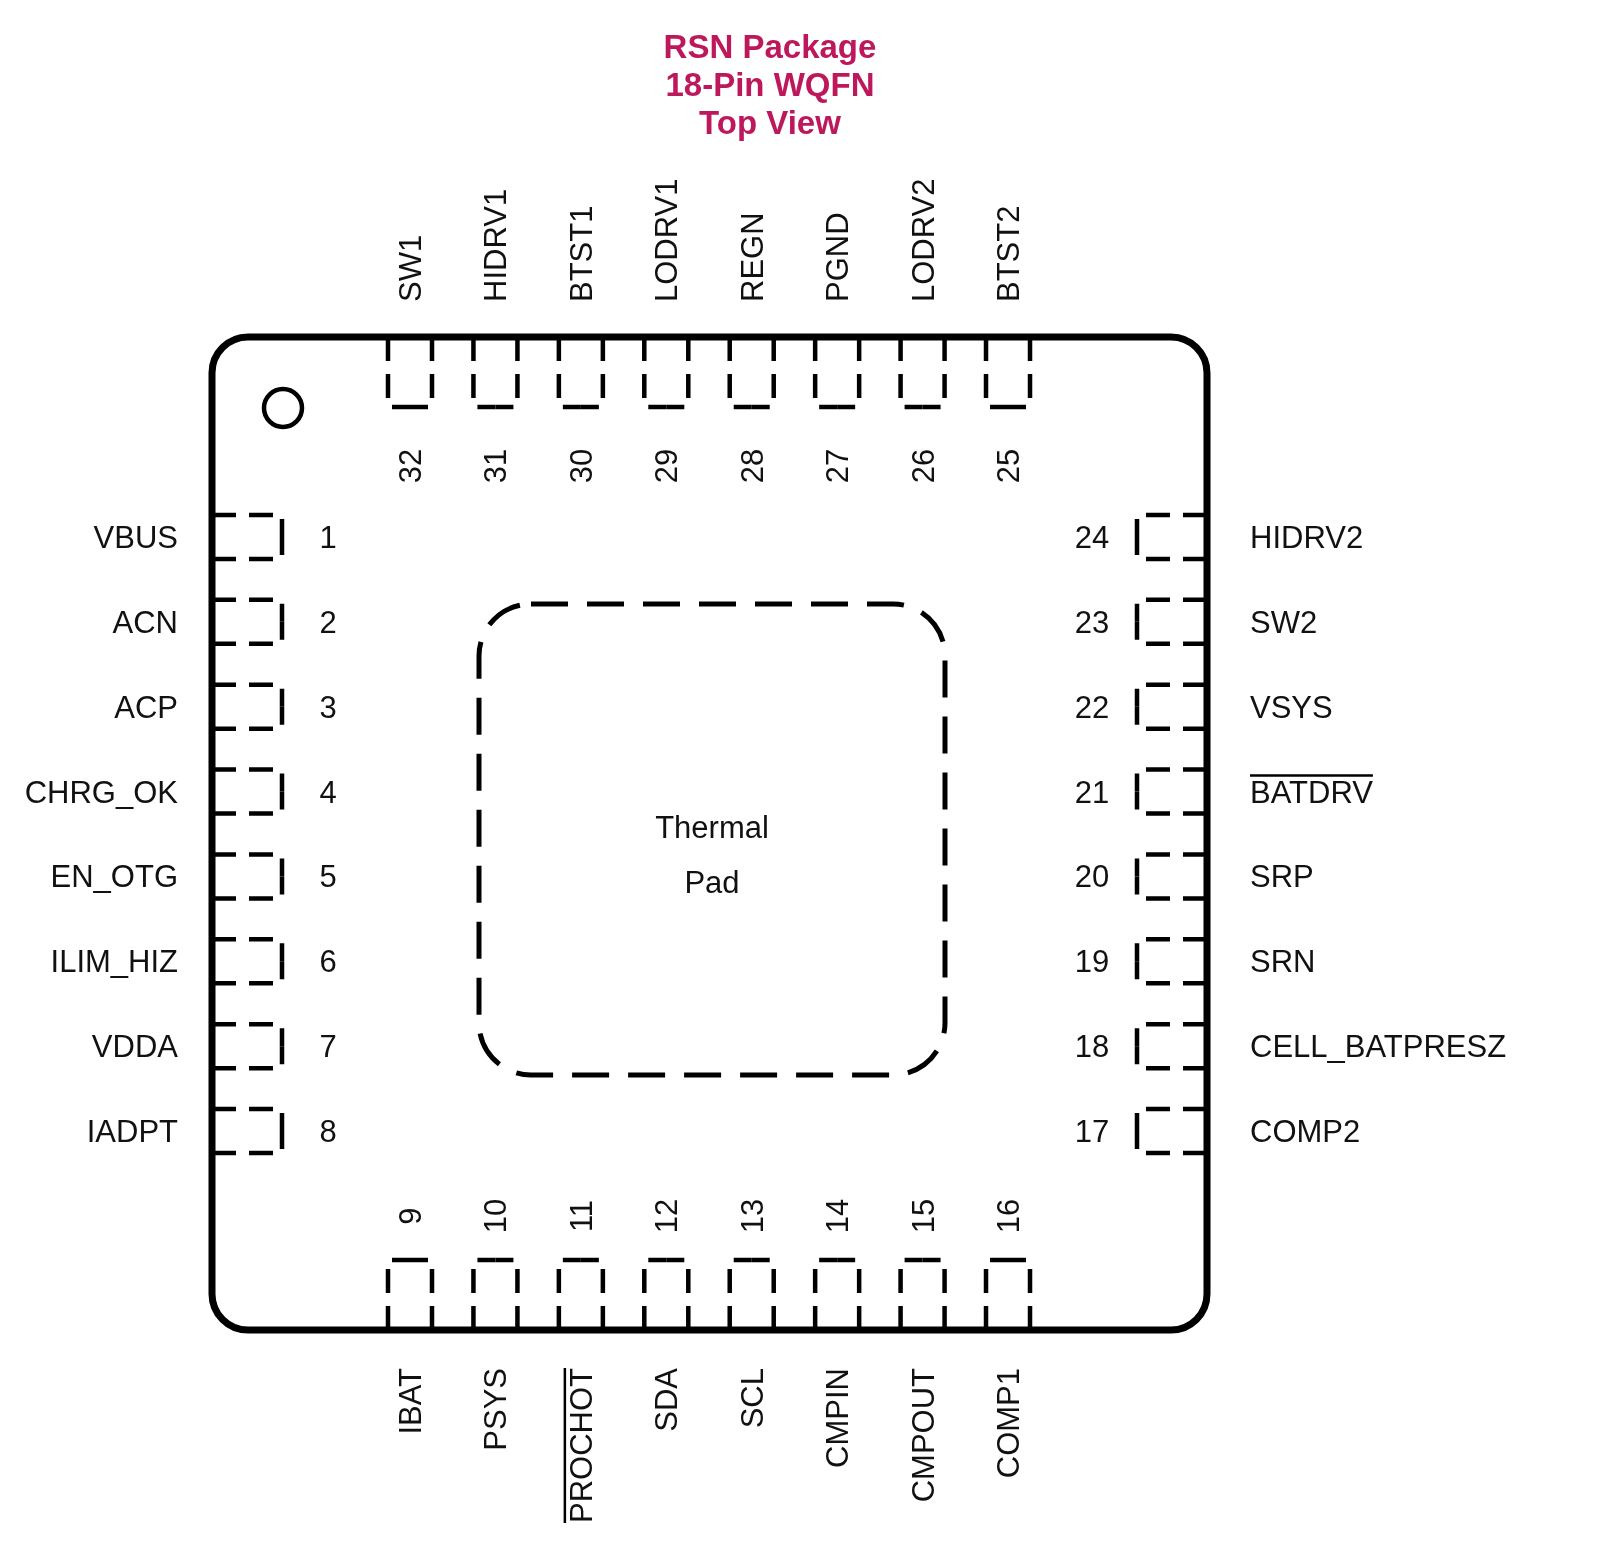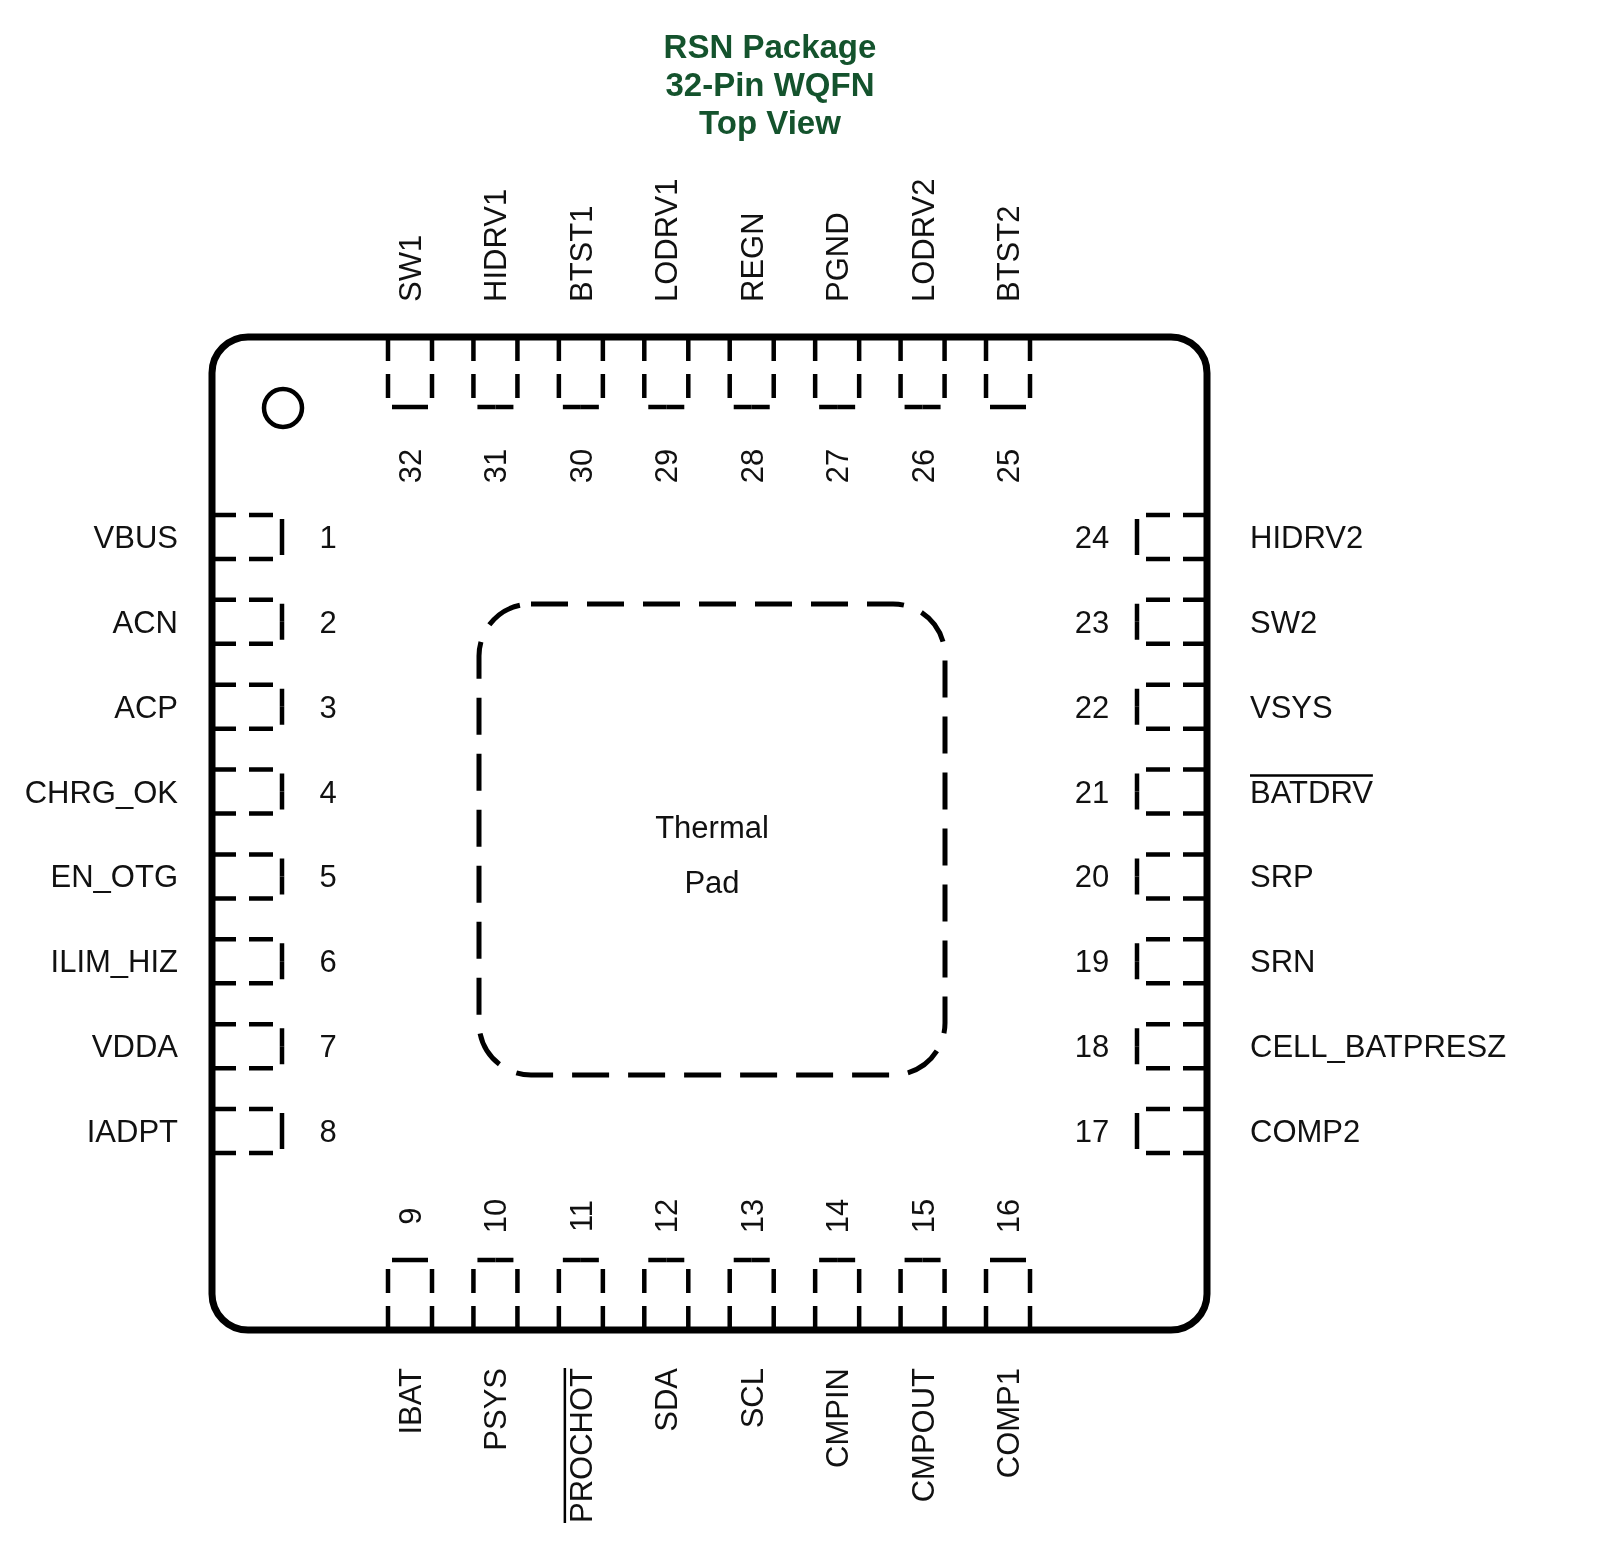--- a/index.html
+++ b/index.html
@@ -17,42 +17,42 @@
   }
   #title-block {
     position: absolute;
     left: 770px;
     top: 28px;
     transform: translateX(-50%);
     text-align: center;
     font-size: 33px;
     line-height: 38px;
     font-weight: bold;
-    color: #14532d;
+    color: #be185d;
     white-space: nowrap;
   }
   #pinout-svg {
     position: absolute;
     left: 0;
     top: 0;
   }
   #pinout-svg text {
     font-family: "Liberation Sans", sans-serif;
     font-size: 31px;
     fill: #111111;
   }
 </style>
 </head>
 <body>
 
 <div id="stage">
 
   <div id="title-block">
     <div>RSN Package</div>
-    <div>32-Pin WQFN</div>
+    <div>18-Pin WQFN</div>
     <div>Top View</div>
   </div>
 
   <svg id="pinout-svg" width="1600" height="1567" viewBox="0 0 1600 1567">
       <rect x="212" y="337" width="995" height="993" rx="36" ry="36" fill="none" stroke="#000000" stroke-width="7"></rect>
       <circle cx="283" cy="408" r="19" fill="none" stroke="#000000" stroke-width="4.5"></circle>
       <rect x="479" y="604" width="466" height="471" rx="52" ry="52" fill="none" stroke="#000000" stroke-width="5" stroke-dasharray="37 19"></rect>
       <text x="712" y="838" text-anchor="middle" fill="#111111">Thermal</text>
       <text x="712" y="893" text-anchor="middle" fill="#111111">Pad</text>
       <g>

